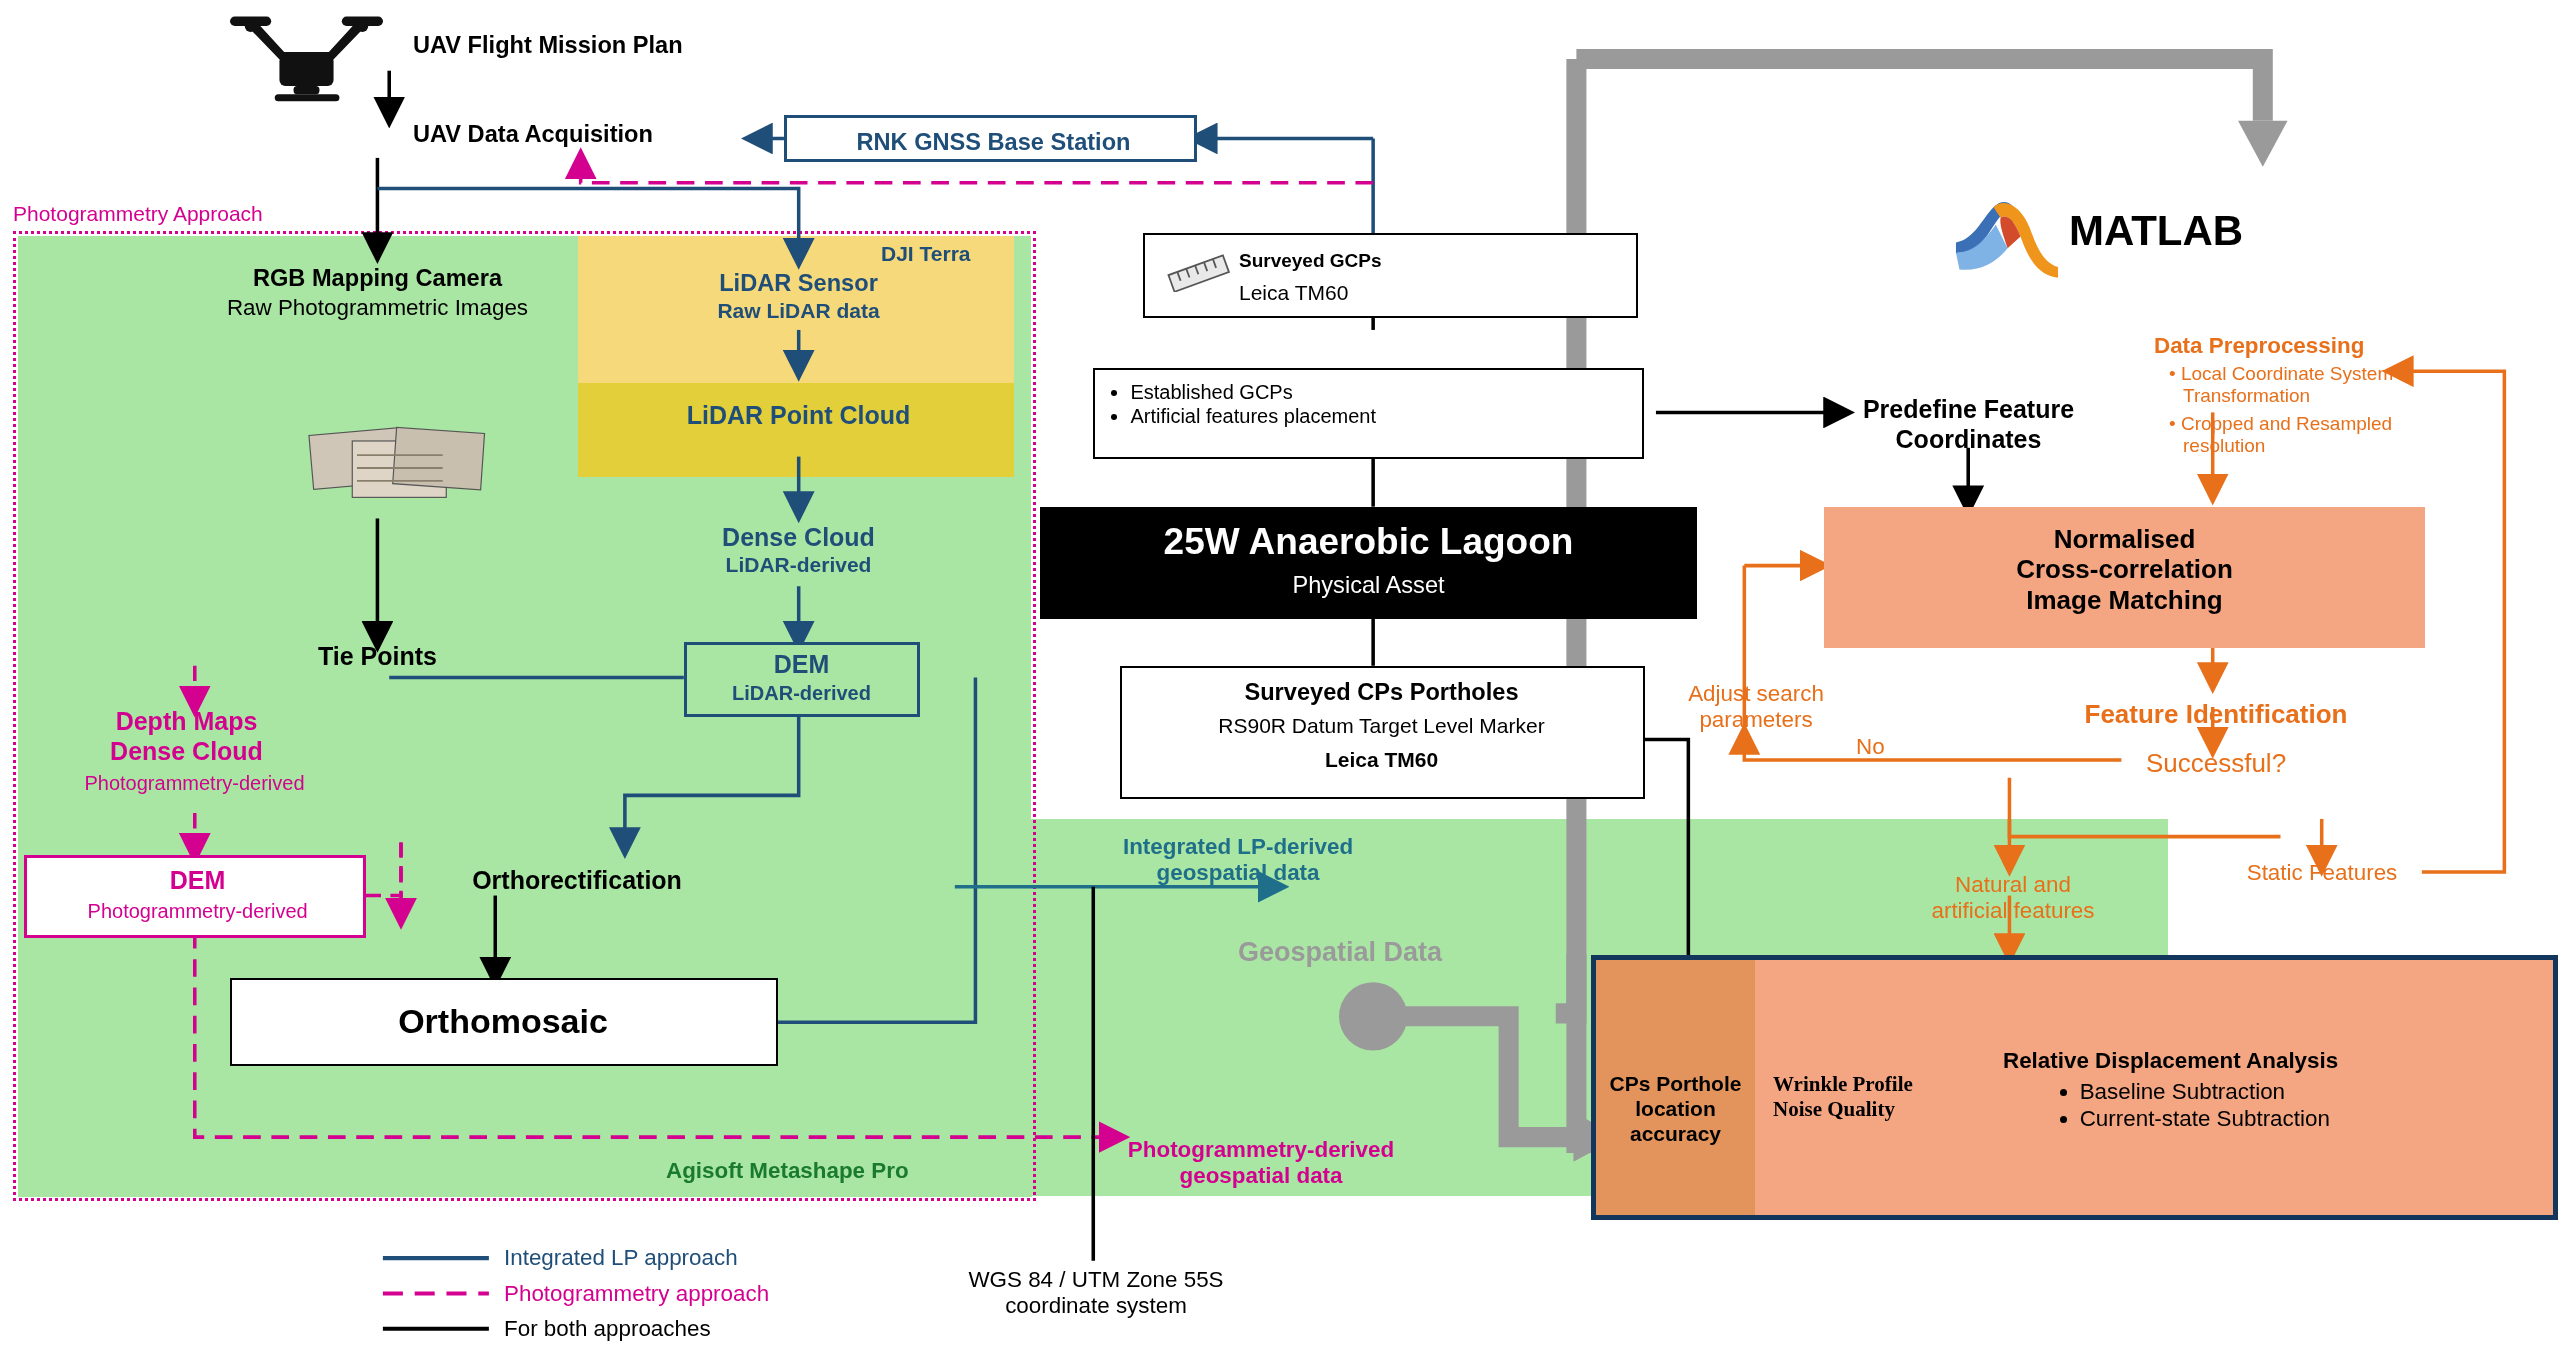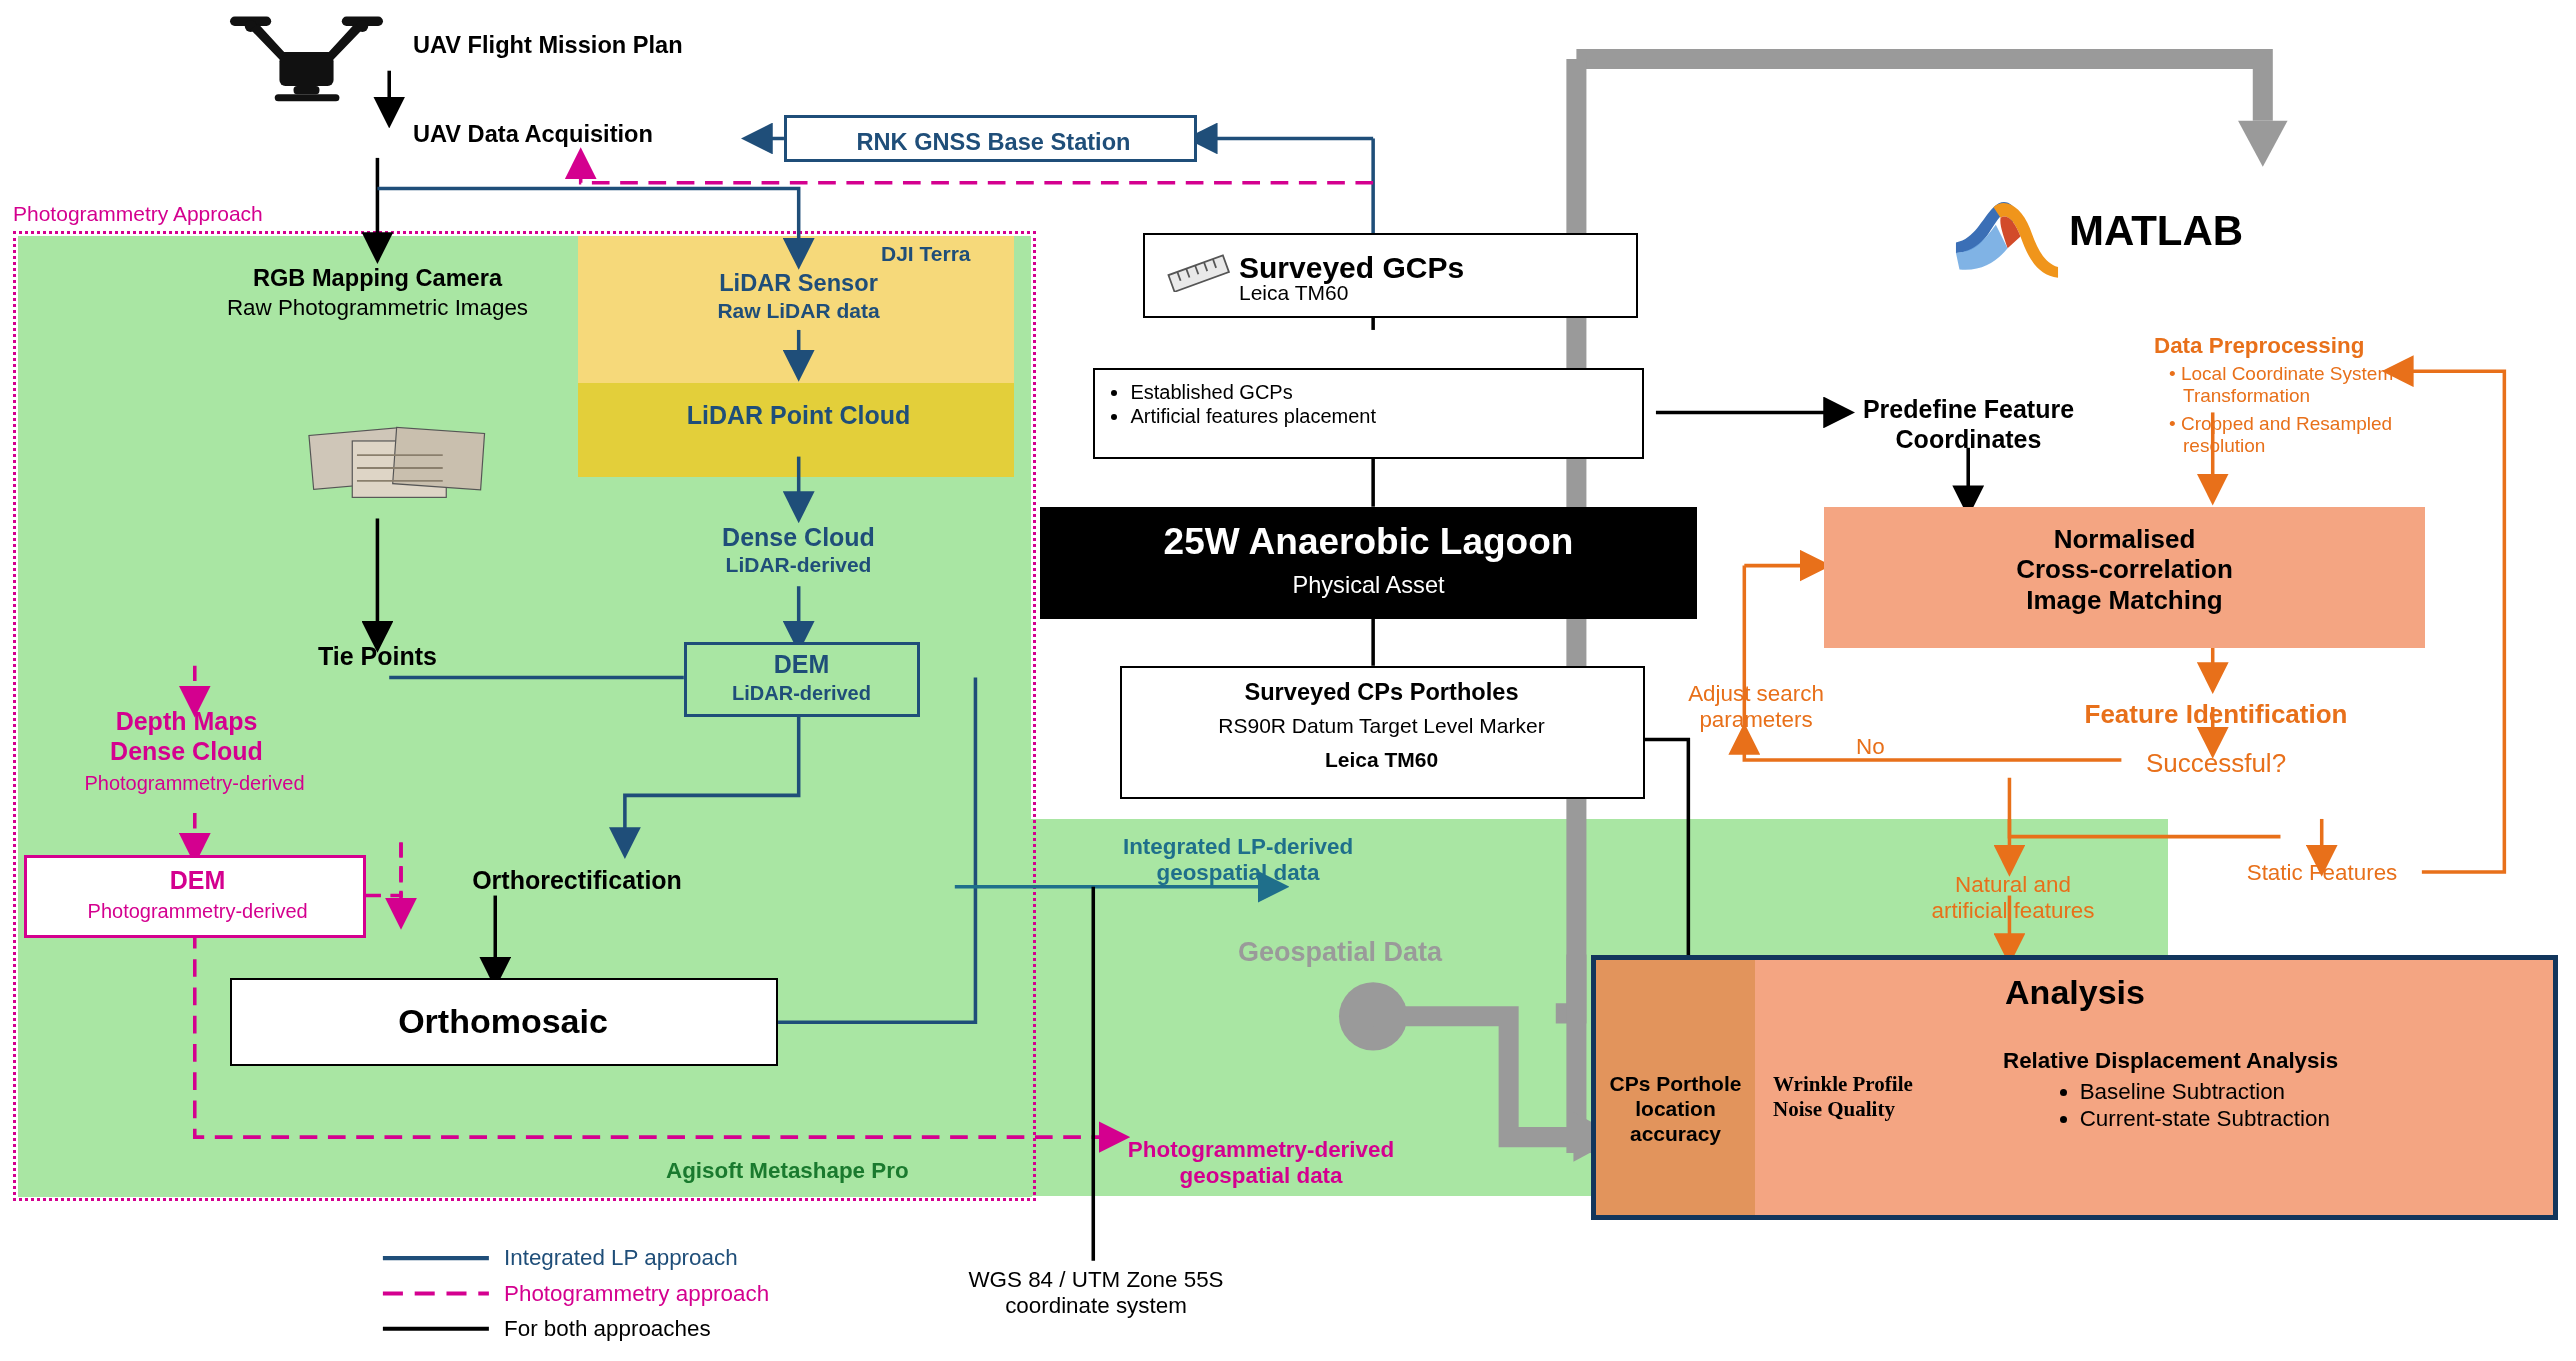--- a/index.html
+++ b/index.html
@@ -225,21 +225,21 @@
           <g stroke="#555" stroke-width="3">
             <line x1="22" y1="18" x2="22" y2="34"></line>
               <line x1="38" y1="18" x2="38" y2="34"></line>
             <line x1="54" y1="18" x2="54" y2="34"></line>
               <line x1="70" y1="18" x2="70" y2="34"></line>
             <line x1="86" y1="18" x2="86" y2="34"></line>
           </g>
         </g>
       </svg>
     </div>
-    <div class="txt b" style="left:94px;top:15.3px;font-size:30px;">Surveyed GCPs</div>
+    <div class="txt b" style="left:94px;top:15.3px;font-size:19px;">Surveyed GCPs</div>
     <div class="txt" style="left:94px;top:46px;font-size:21px;">Leica TM60</div>
   </div>
 
   <div class="abs whitebox" style="left:1093px;top:368px;width:551px;height:91px;">
     <ul class="bl" style="margin:10.6px 0 0 17.7px;font-size:20px;">
       <li>Established GCPs</li>
       <li>Artificial features placement</li>
     </ul>
   </div>
 
@@ -281,21 +281,20 @@
   <div class="txt cOrange" style="left:1856px;top:734px;font-size:22.4px;">No</div>
   <div class="txt cOrange ctr" style="left:1650px;top:681px;width:212px;font-size:22.4px;">Adjust search
 parameters</div>
 
   <div class="txt cOrange ctr" style="left:1898px;top:872px;width:230px;font-size:22.4px;">Natural and
 artificial features</div>
   <div class="txt cOrange ctr" style="left:2216px;top:860px;width:212px;font-size:22.4px;">Static Features</div>
 
   <div class="abs analysisbox" style="left:1591px;top:955px;width:967px;height:265px;">
     <div class="abs orangedark" style="left:0;top:0;width:159px;height:255px;"></div>
-    <div class="txt b ctr" style="left:0;top:11.8px;width:958px;font-size:34px;">Analysis</div>
     <div class="txt b ctr" style="left:0;top:112px;width:159px;font-size:21px;">CPs Porthole
 location accuracy</div>
     <div class="txt b" style="left:177px;top:112px;width:224px;font-size:21px;font-family:Liberation Serif, serif;">Wrinkle Profile
 Noise Quality</div>
     <div class="txt b" style="left:407px;top:88px;width:536px;font-size:22.4px;">Relative Displacement Analysis</div>
     <ul class="bl" style="position:absolute;left:466px;top:118px;width:471px;font-size:22.4px;">
       <li>Baseline Subtraction</li>
       <li>Current-state Subtraction</li>
     </ul>
   </div>

